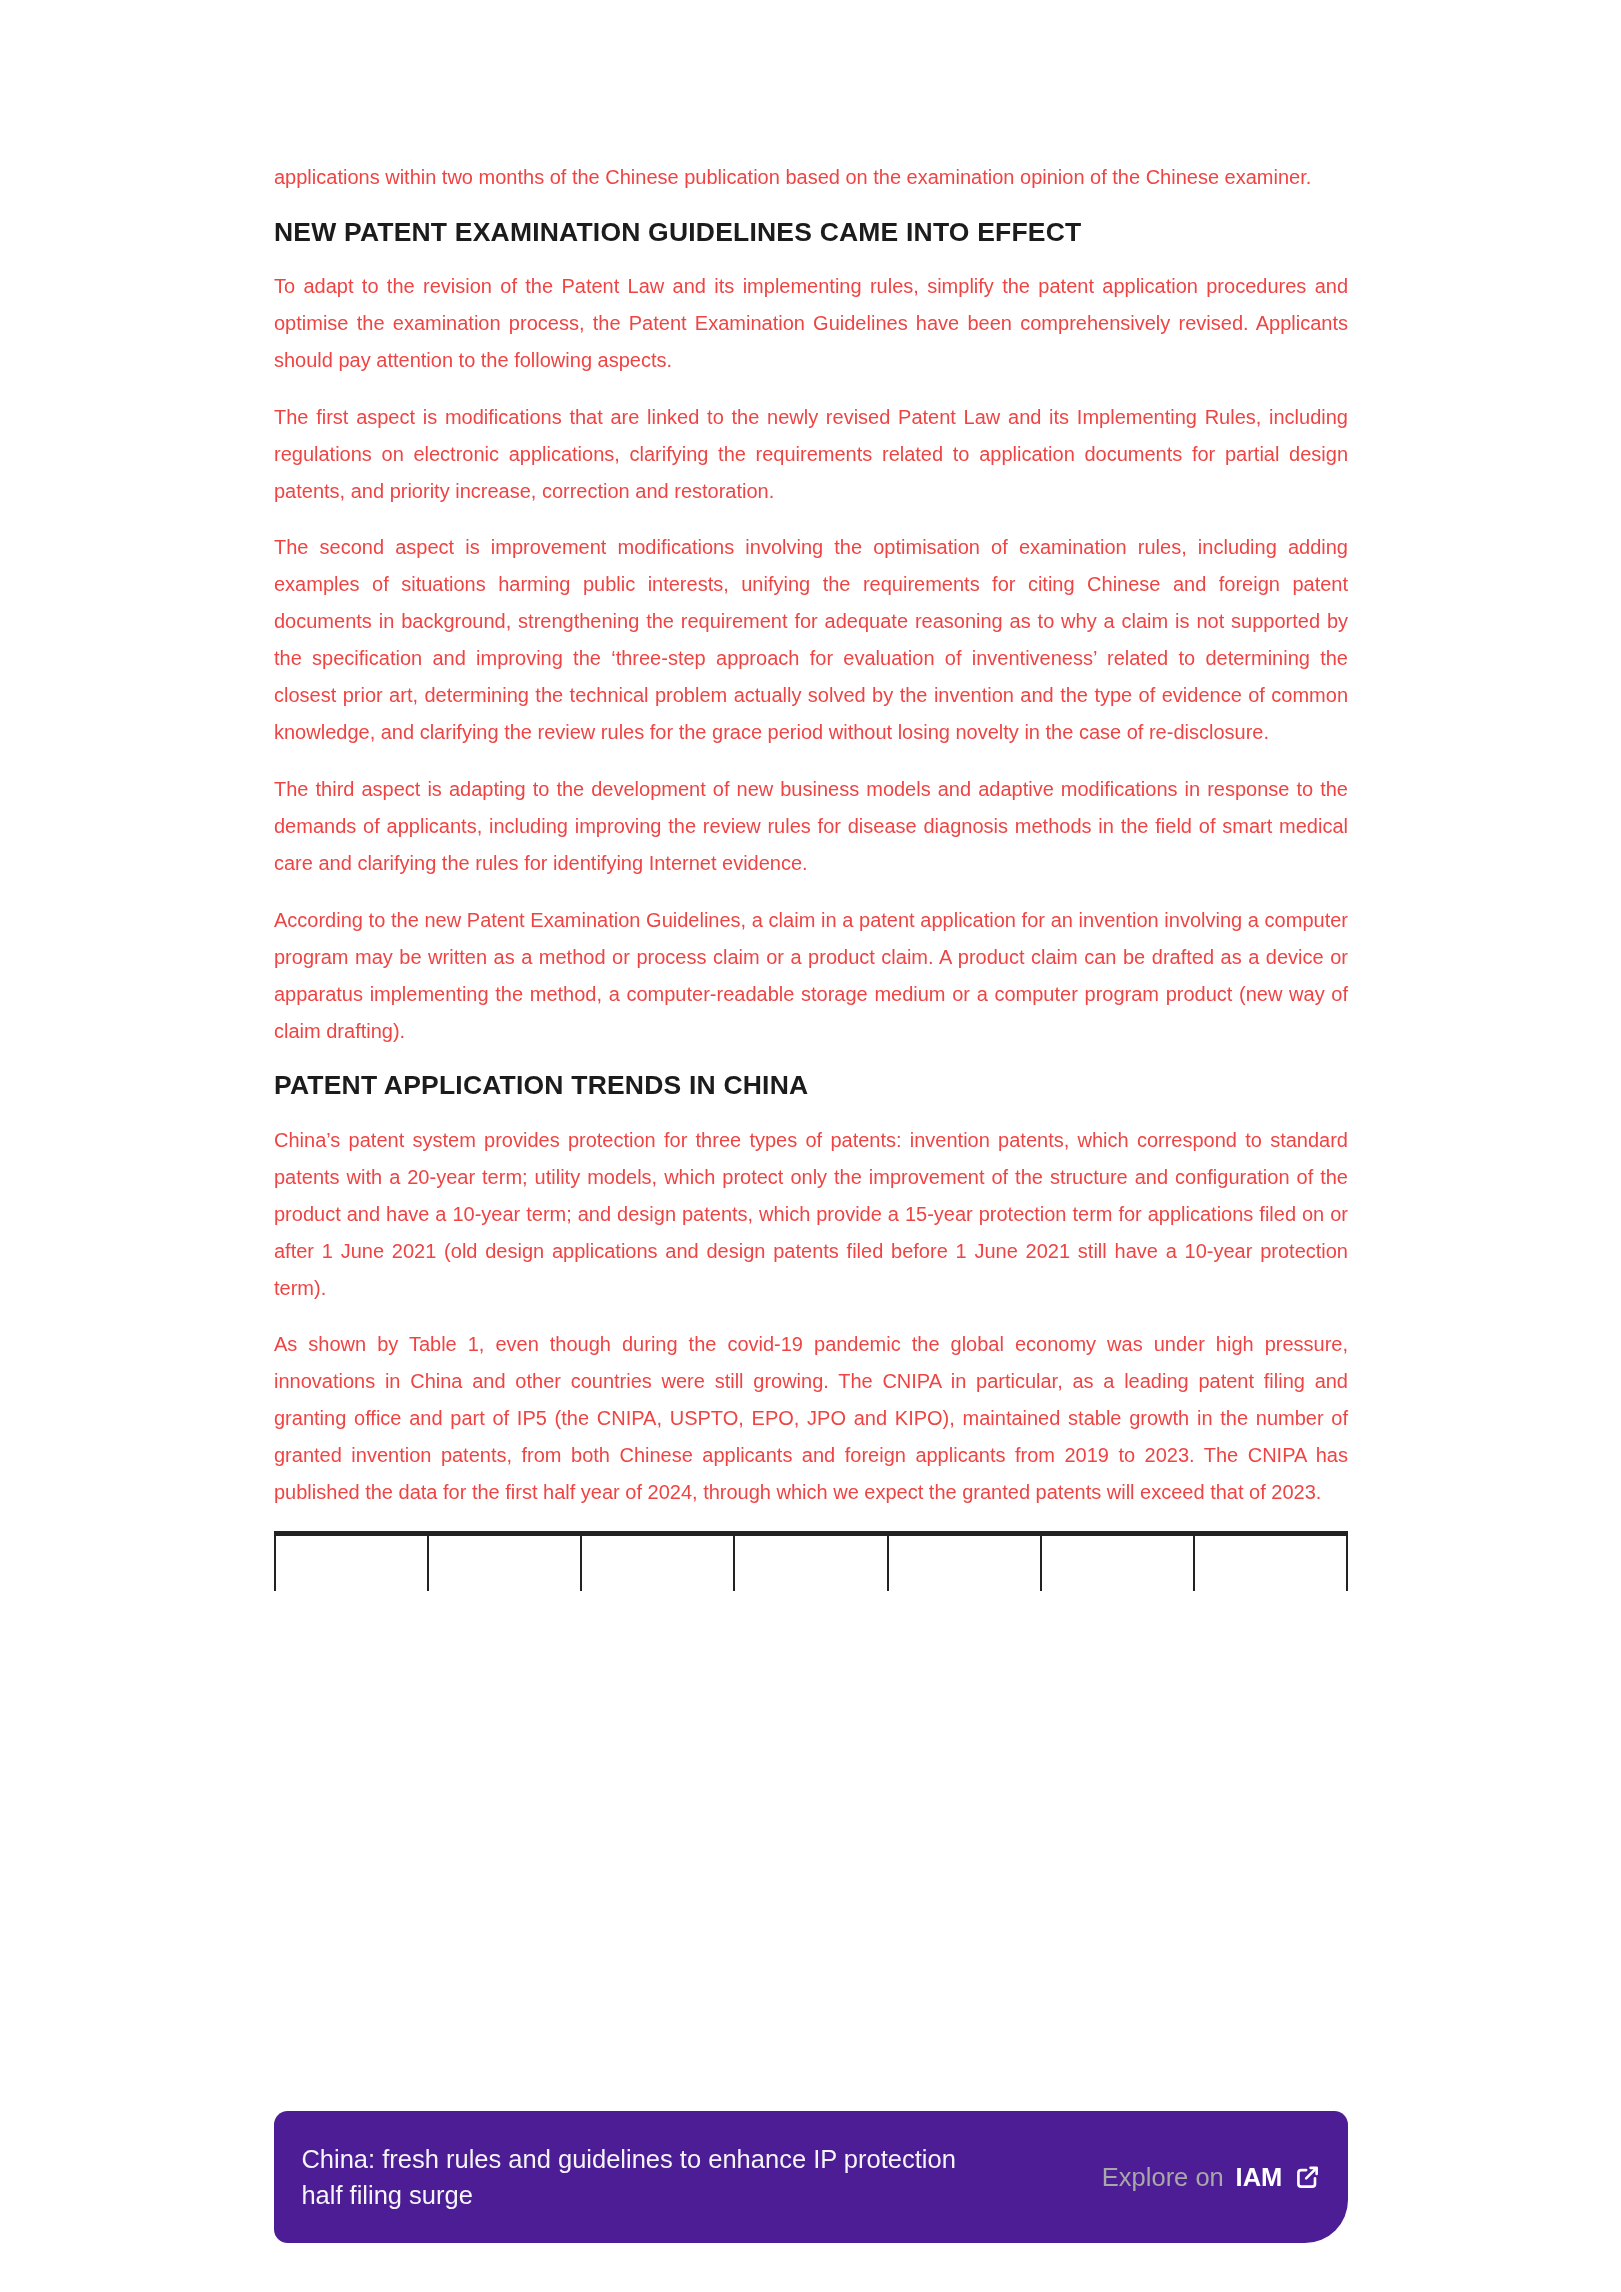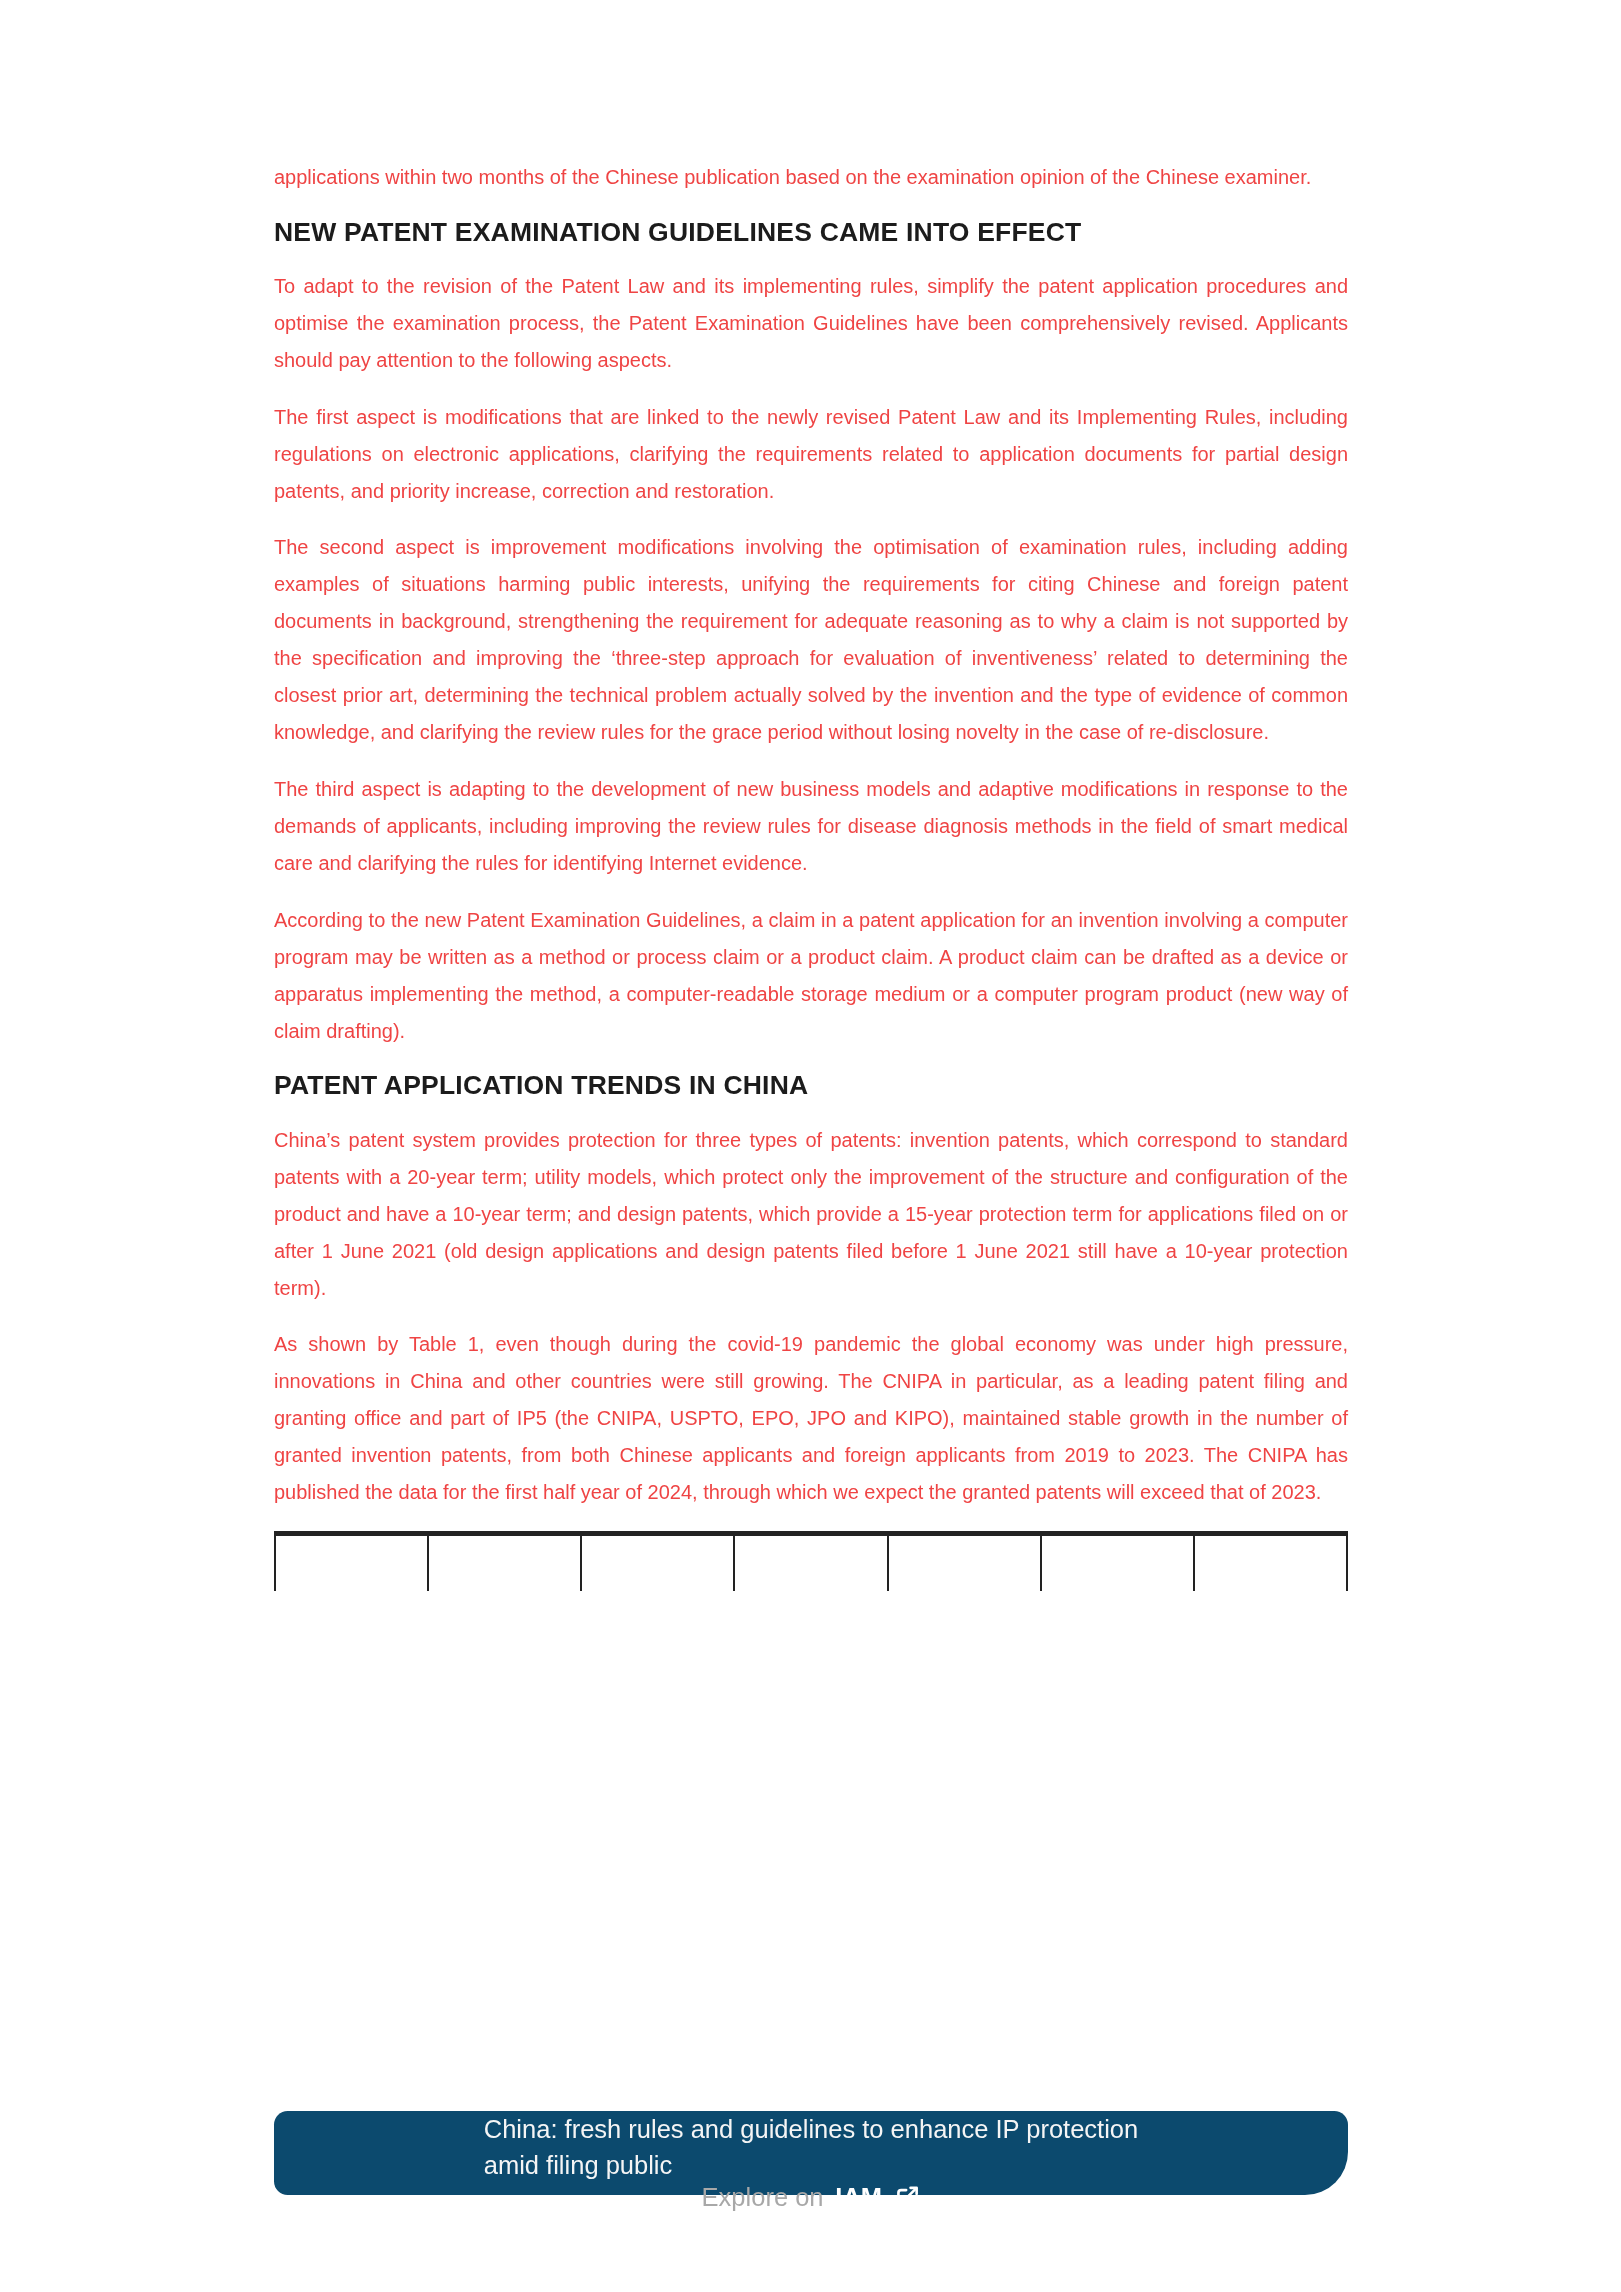--- a/index.html
+++ b/index.html
@@ -46,25 +46,25 @@
     font-weight:700;color:#1c1c1c;
   }
   .table-frag{
     border-top:5.9px solid #222222;
     display:flex;height:55px;
   }
   .table-frag .cell{flex:1;border-left:2.9px solid #222222;box-sizing:border-box;}
   .table-frag .cell:last-child{border-right:2.9px solid #222222;}
   
   .footer{
-    position:absolute;left:274px;top:2111px;width:1074px;height:84px;
-    background:#0c4a6e;
+    position:absolute;left:274px;top:2111px;width:1074px;height:132px;
+    background:#4c1d95;
     border-radius:13.7px 13.7px 43px 13.7px;
     display:flex;align-items:center;justify-content:space-between;
-    padding:0 27.4px;box-sizing:border-box;flex-direction:column;
+    padding:0 27.4px;box-sizing:border-box;
   }
   .footer-title{color:#f5f5f5;font-size:25.5px;line-height:36px;}
   .footer-right{display:flex;align-items:center;gap:11.8px;cursor:pointer;white-space:nowrap;}
   .explore-label{color:#a8a8a8;font-size:25.5px;}
   .explore-brand{color:#ffffff;font-size:25.5px;font-weight:700;}
   .ext-icon{display:inline-flex;}
 </style>
 </head>
 <body>
 
@@ -92,21 +92,21 @@
         <div class="cell"></div>
         <div class="cell"></div>
         <div class="cell"></div>
         <div class="cell"></div>
       </div>
   </div>
 
   <div class="footer">
     <div class="footer-title">
       <div>China: fresh rules and guidelines to enhance IP protection</div>
-      <div>amid filing public</div>
+      <div>half filing surge</div>
     </div>
     <div class="footer-right">
       <span class="explore-label">Explore on </span>
       <span class="explore-brand">IAM</span>
       <span class="ext-icon">
         <svg width="26.5" height="26.5" viewBox="0 0 24 24" fill="none" stroke="#ffffff" stroke-width="2.4" stroke-linecap="round" stroke-linejoin="round">
           <path d="M19 13v5a2.5 2.5 0 0 1-2.5 2.5h-10A2.5 2.5 0 0 1 4 18V8a2.5 2.5 0 0 1 2.5-2.5H11"></path>
           <polyline points="15 3.5 20.5 3.5 20.5 9"></polyline>
           <line x1="11" y1="13" x2="20" y2="4"></line>
         </svg>

